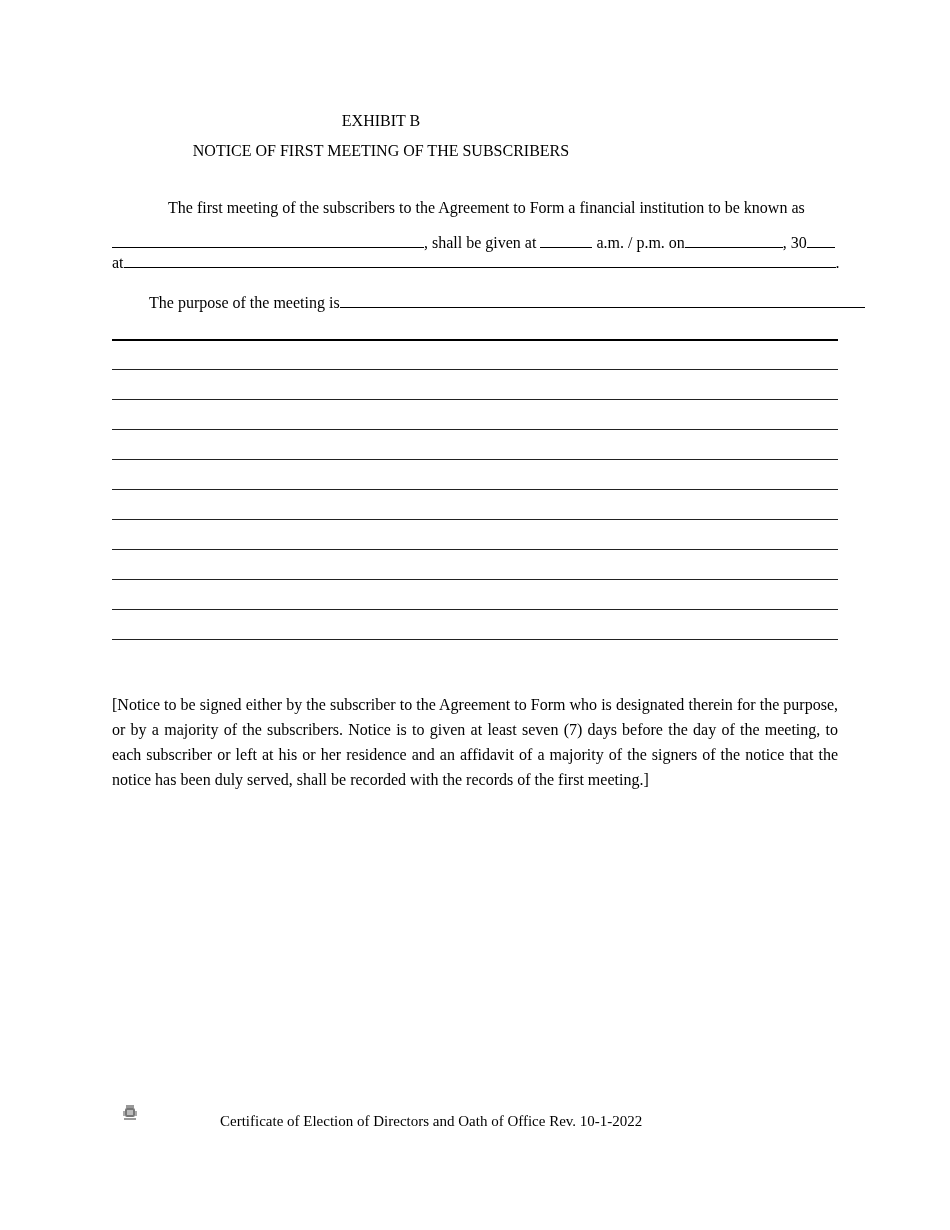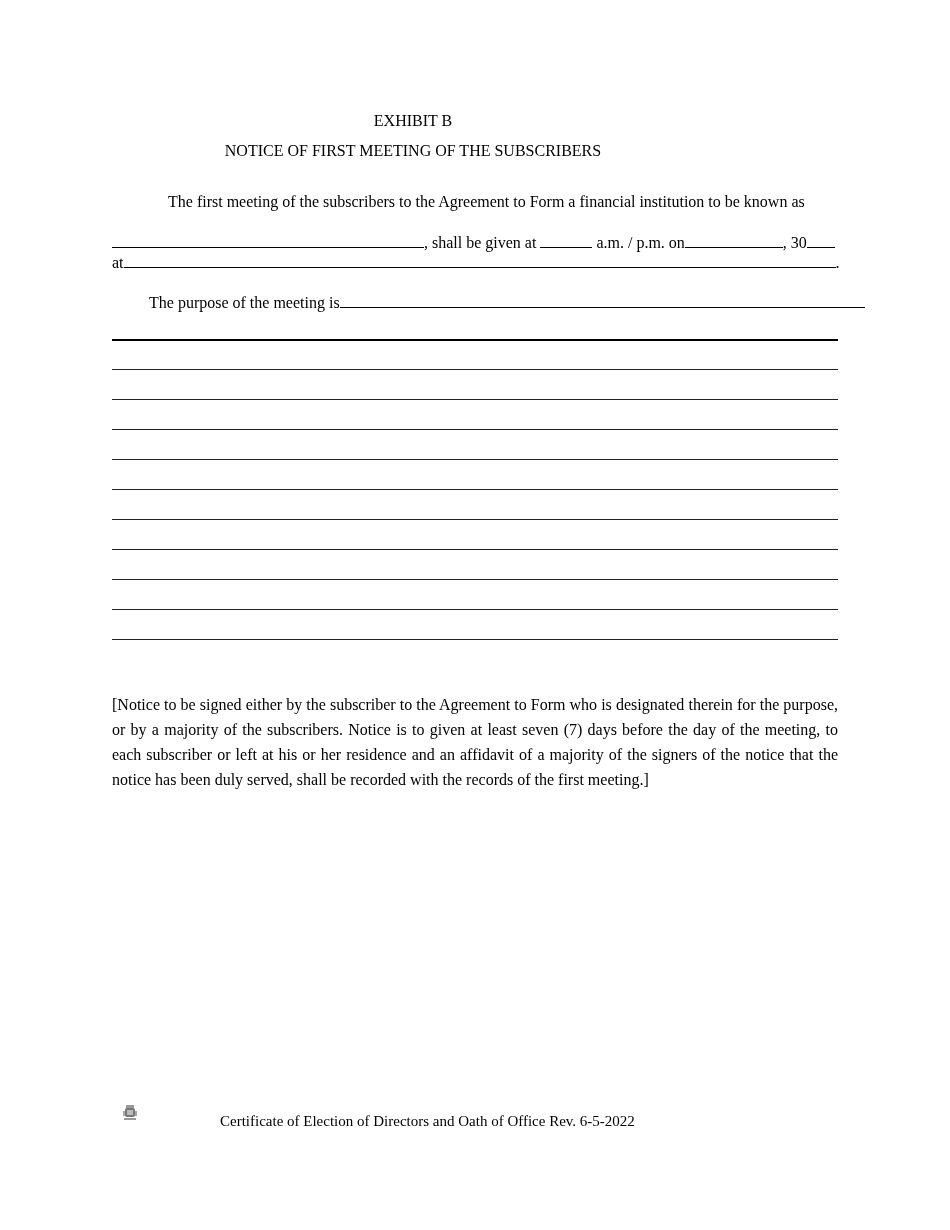--- a/index.html
+++ b/index.html
@@ -1,36 +1,36 @@
 <!DOCTYPE html>
 <html><head>
 <meta charset="utf-8">
 <style>
   html, body { margin: 0; padding: 0; background: #ffffff; }
   body { width: 950px; height: 1230px; position: relative; overflow: hidden;
          font-family: "Liberation Serif", "DejaVu Serif", serif; color: #000; }
   .abs { position: absolute; }
-  .center { left: 0; width: 762px; text-align: center; margin-left: 32px; }
+  .center { left: 0; width: 762px; text-align: center; }
   .h1 { top: 112px; font-size: 16px; }
   .h2 { top: 142px; font-size: 16px; font-weight: normal; }
   .txt { font-size: 16px; line-height: 19px; white-space: nowrap; }
   .blank { display: inline-block; border-bottom: 1px solid #000; height: 14px; vertical-align: baseline; }
   .rule { position: absolute; left: 112px; width: 726px; height: 0; border-top: 1px solid #222; }
   .rule.thick { border-top: 2px solid #000; }
   .note { left: 112px; width: 726px; top: 692px; font-size: 16px; line-height: 25px; text-align: justify; }
   .footer { left: 220px; top: 1113px; font-size: 15px; }
   .seal { left: 122px; top: 1104px; width: 16px; height: 18px; }
 </style>
 </head>
 <body>
 
 <div class="abs center h1">EXHIBIT B</div>
 <div class="abs center h2">NOTICE OF FIRST MEETING OF THE SUBSCRIBERS</div>
 
-<div class="abs txt" style="left:168px; top:192px;">The first meeting of the subscribers to the Agreement to Form a financial institution to be known as</div>
+<div class="abs txt" style="left:168px; top:198px;">The first meeting of the subscribers to the Agreement to Form a financial institution to be known as</div>
 
 <div class="abs txt" style="left:112px; top:233px;">
   <span class="blank" style="width:312px;"></span><span>, shall be given at </span><span class="blank" style="width:52px;"></span><span> a.m. / p.m. on</span><span class="blank" style="width:98px;"></span><span>, 30</span><span class="blank" style="width:28px;"></span>
 </div>
 
 <div class="abs txt" style="left:112px; top:253px;">
   <span>at</span><span class="blank" style="width:712px;"></span><span>.</span>
 </div>
 
 <div class="abs txt" style="left:112px; top:293px;margin-left:37px;">
@@ -54,13 +54,13 @@
 <div class="abs seal">
   <svg width="16" height="18" viewBox="0 0 16 18">
     <rect x="4" y="1" width="8" height="3" fill="#999"></rect>
     <rect x="3" y="4" width="10" height="9" rx="2" fill="#777"></rect>
     <rect x="5" y="6" width="6" height="5" fill="#bbb"></rect>
     <rect x="1" y="7" width="2" height="5" fill="#aaa"></rect>
     <rect x="13" y="7" width="2" height="5" fill="#aaa"></rect>
     <rect x="2" y="14" width="12" height="2" fill="#999"></rect>
   </svg>
 </div>
-<div class="abs footer">Certificate of Election of Directors and Oath of Office Rev. 6-5-2022</div>
+<div class="abs footer">Certificate of Election of Directors and Oath of Office Rev. 10-1-2022</div>
 
 </body></html>

